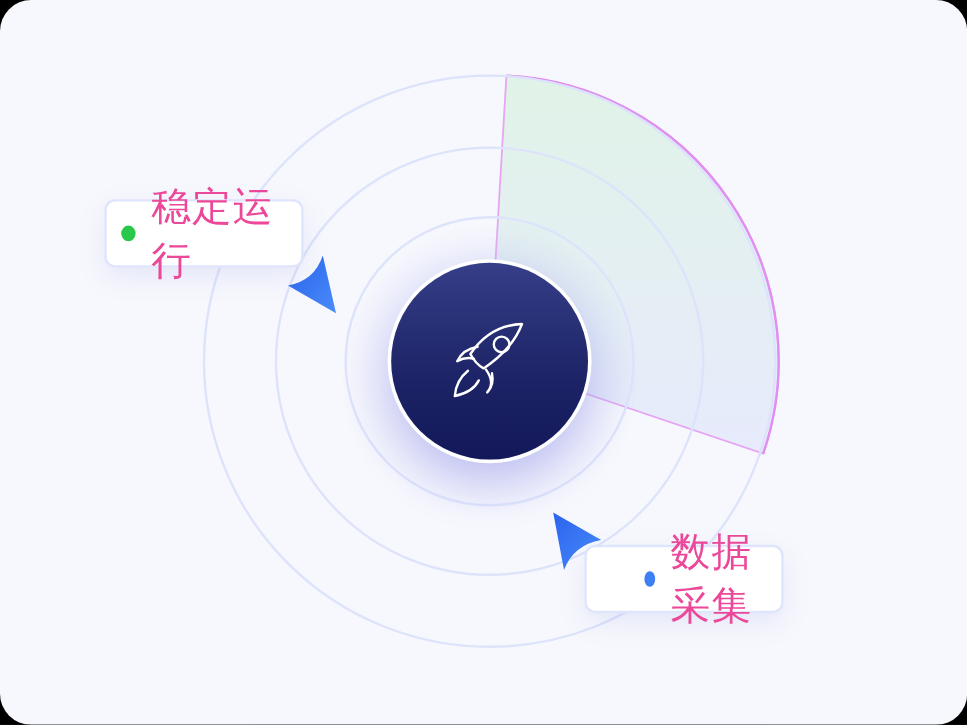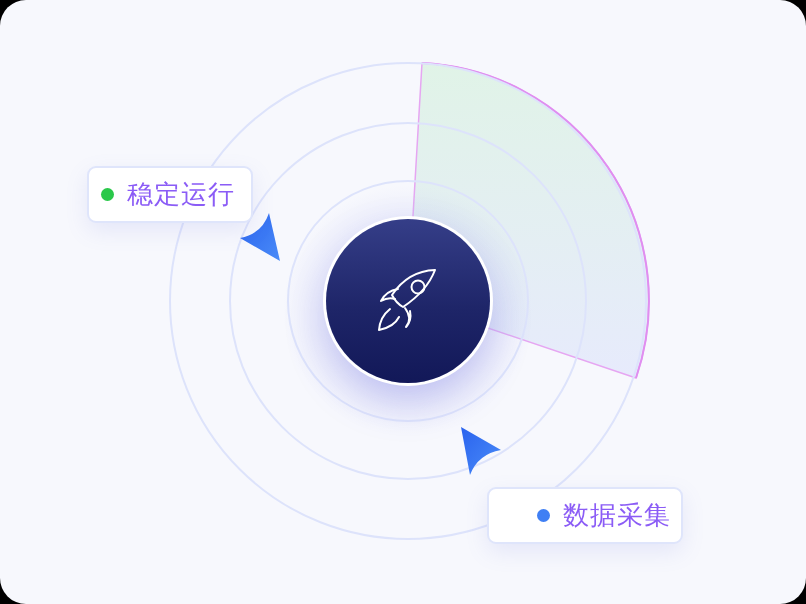--- a/index.html
+++ b/index.html
@@ -6,23 +6,23 @@
   body { width: 806px; height: 604px; position: relative; overflow: hidden; font-family: "DejaVu Sans", sans-serif; }
   .card { position: absolute; left: 0; top: 0; width: 806px; height: 604px; background: #f7f8fd; border-radius: 26px; overflow: hidden; }
   svg.scene { position: absolute; left: 0; top: 0; }
   .hub { position: absolute; left: 326px; top: 219px; width: 164px; height: 164px; border-radius: 50%;
          background: linear-gradient(180deg, #353e88 0%, #1e2568 55%, #121858 100%);
          box-shadow: 0 0 0 3px #ffffff, 0 18px 40px rgba(90,90,220,0.28); display: flex; align-items: center; justify-content: center; }
   .tag { position: absolute; height: 57px; background: #ffffff; border: 2px solid #dfe5fb; border-radius: 9px;
          box-sizing: border-box; display: flex; align-items: center; padding-left: 12px;
          box-shadow: 0 8px 22px rgba(120,130,220,0.14); }
   .tag .dot { width: 13px; height: 13px; border-radius: 50%; margin-right: 13px; }
-  .tag .txt { font-size: 26px; color: #8b5cf6; letter-spacing: 1px; }
+  .tag .txt { font-size: 33px; color: #ec4899; letter-spacing: 1px; }
   .tag-1 { left: 87px; top: 166px; width: 166px; }
-  .tag-2 { left: 487px; top: 487px; width: 196px; padding-left: 48px; }
+  .tag-2 { left: 487px; top: 454px; width: 166px; padding-left: 48px; }
 </style>
 </head>
 <body>
 
 <div class="card">
   <svg class="scene" width="806" height="604" viewBox="0 0 806 604">
     <defs>
       <linearGradient id="sectorFill" x1="0" y1="0" x2="0" y2="1">
         <stop offset="0" stop-color="#dff3e6"></stop>
         <stop offset="1" stop-color="#e6eafc"></stop>

